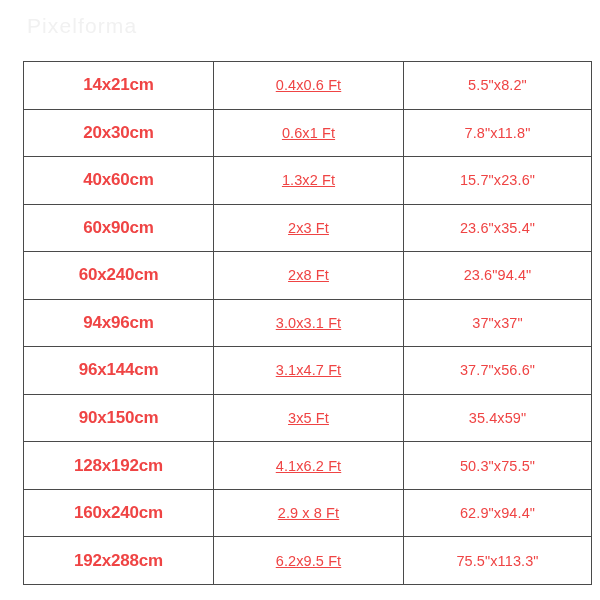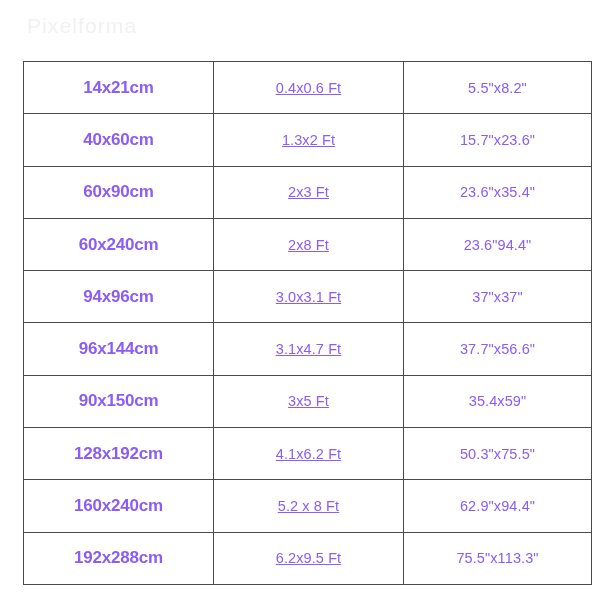--- a/index.html
+++ b/index.html
@@ -39,21 +39,21 @@
     width: 100%;
     height: 100%;
     border-collapse: collapse;
     table-layout: fixed;
   }
 
   table.size-table td {
     border: 1px solid #4a4a4a;
     text-align: center;
     vertical-align: middle;
-    color: #8b5cf6;
+    color: #ef4444;
     padding: 0;
     height: 40.3px;
   }
 
   td.col-cm {
     width: 189px;
     font-size: 17px;
     font-weight: 800;
     letter-spacing: -0.2px;
   }
@@ -80,20 +80,25 @@
 
 <div id="size-table-wrap">
   <table class="size-table">
     <tbody>
         <tr>
           <td class="col-cm">14x21cm</td>
           <td class="col-ft">0.4x0.6 Ft</td>
           <td class="col-in">5.5"x8.2"</td>
         </tr>
         <tr>
+          <td class="col-cm">20x30cm</td>
+          <td class="col-ft">0.6x1 Ft</td>
+          <td class="col-in">7.8"x11.8"</td>
+        </tr>
+        <tr>
           <td class="col-cm">40x60cm</td>
           <td class="col-ft">1.3x2 Ft</td>
           <td class="col-in">15.7"x23.6"</td>
         </tr>
         <tr>
           <td class="col-cm">60x90cm</td>
           <td class="col-ft">2x3 Ft</td>
           <td class="col-in">23.6"x35.4"</td>
         </tr>
         <tr>
@@ -116,21 +121,21 @@
           <td class="col-ft">3x5 Ft</td>
           <td class="col-in">35.4x59"</td>
         </tr>
         <tr>
           <td class="col-cm">128x192cm</td>
           <td class="col-ft">4.1x6.2 Ft</td>
           <td class="col-in">50.3"x75.5"</td>
         </tr>
         <tr>
           <td class="col-cm">160x240cm</td>
-          <td class="col-ft">5.2 x 8 Ft</td>
+          <td class="col-ft">2.9 x 8 Ft</td>
           <td class="col-in">62.9"x94.4"</td>
         </tr>
         <tr>
           <td class="col-cm">192x288cm</td>
           <td class="col-ft">6.2x9.5 Ft</td>
           <td class="col-in">75.5"x113.3"</td>
         </tr>
       </tbody>
   </table>
 </div>

